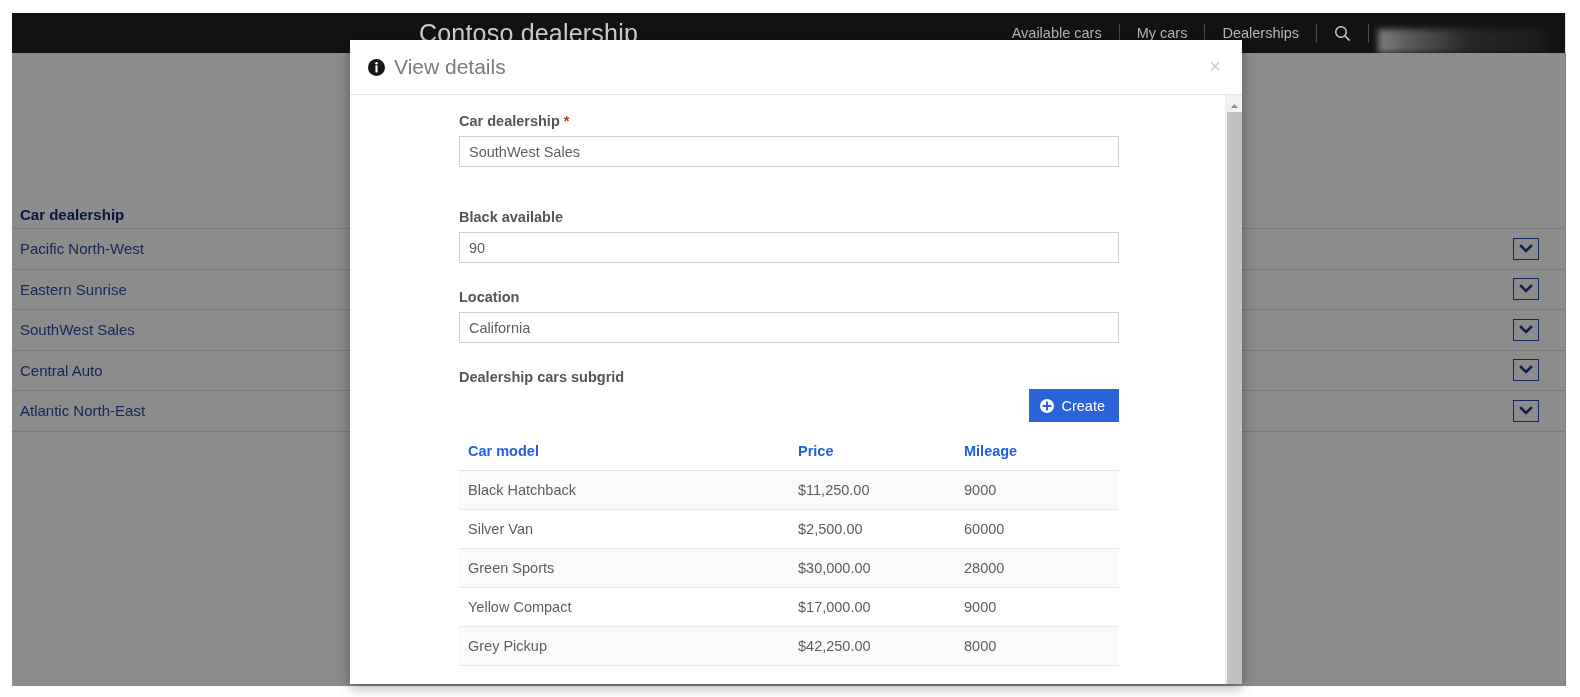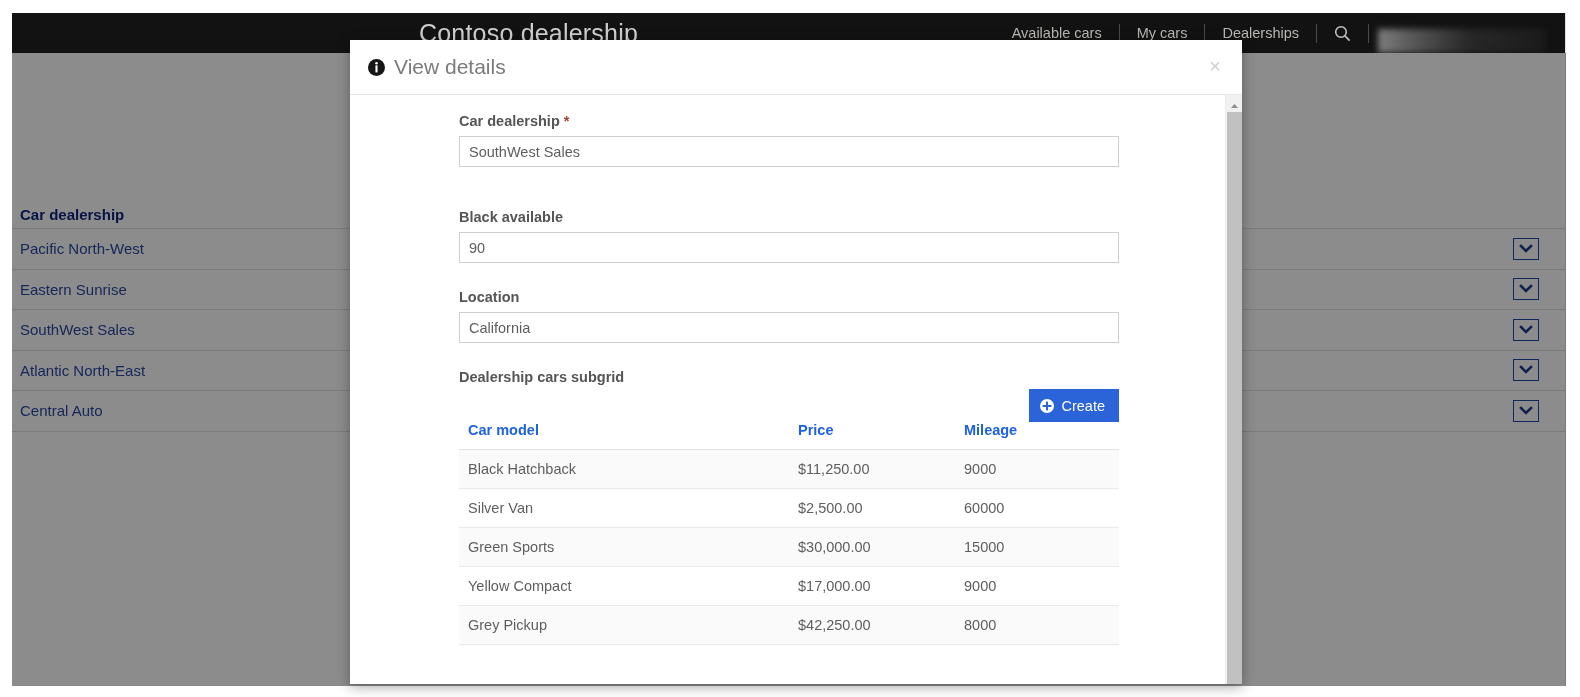--- a/index.html
+++ b/index.html
@@ -233,20 +233,21 @@
     align-items: center;
     gap: 7px;
     cursor: pointer;
   }
   #create-button svg { display: block; }
 
   
   #subgrid-table {
     width: 660px;
     border-collapse: collapse;
+    margin-top: 21px;
     font-size: 14.5px;
   }
   #subgrid-table th {
     text-align: left;
     color: #1f62e0;
     font-weight: bold;
     padding: 0 0 11px 9px;
     border-bottom: 1px solid #e3e3e3;
     font-size: 14.5px;
   }
@@ -349,32 +350,32 @@
           <div class="chev-btn">
             <span>
               <svg width="14" height="10" viewBox="0 0 14 10">
                   <path d="M2 2 L7 7 L12 2" fill="none" stroke="#1f3a8f" stroke-width="2.6" stroke-linecap="square"></path>
                 </svg>
             </span>
           </div>
         </div>
 
         <div class="grid-row">
-          <div class="cell-name">Atlantic North-East</div>
+          <div class="cell-name">Central Auto</div>
           <div class="chev-btn">
             <span>
               <svg width="14" height="10" viewBox="0 0 14 10">
                   <path d="M2 2 L7 7 L12 2" fill="none" stroke="#1f3a8f" stroke-width="2.6" stroke-linecap="square"></path>
                 </svg>
             </span>
           </div>
         </div>
 
         <div class="grid-row">
-          <div class="cell-name">Central Auto</div>
+          <div class="cell-name">Atlantic North-East</div>
           <div class="chev-btn">
             <span>
               <svg width="14" height="10" viewBox="0 0 14 10">
                   <path d="M2 2 L7 7 L12 2" fill="none" stroke="#1f3a8f" stroke-width="2.6" stroke-linecap="square"></path>
                 </svg>
             </span>
           </div>
         </div>
 
       </div>
@@ -452,21 +453,21 @@
               <td>9000</td>
             </tr>
             <tr>
               <td>Silver Van</td>
               <td>$2,500.00</td>
               <td>60000</td>
             </tr>
             <tr>
               <td>Green Sports</td>
               <td>$30,000.00</td>
-              <td>15000</td>
+              <td>28000</td>
             </tr>
             <tr>
               <td>Yellow Compact</td>
               <td>$17,000.00</td>
               <td>9000</td>
             </tr>
             <tr>
               <td>Grey Pickup</td>
               <td>$42,250.00</td>
               <td>8000</td>

